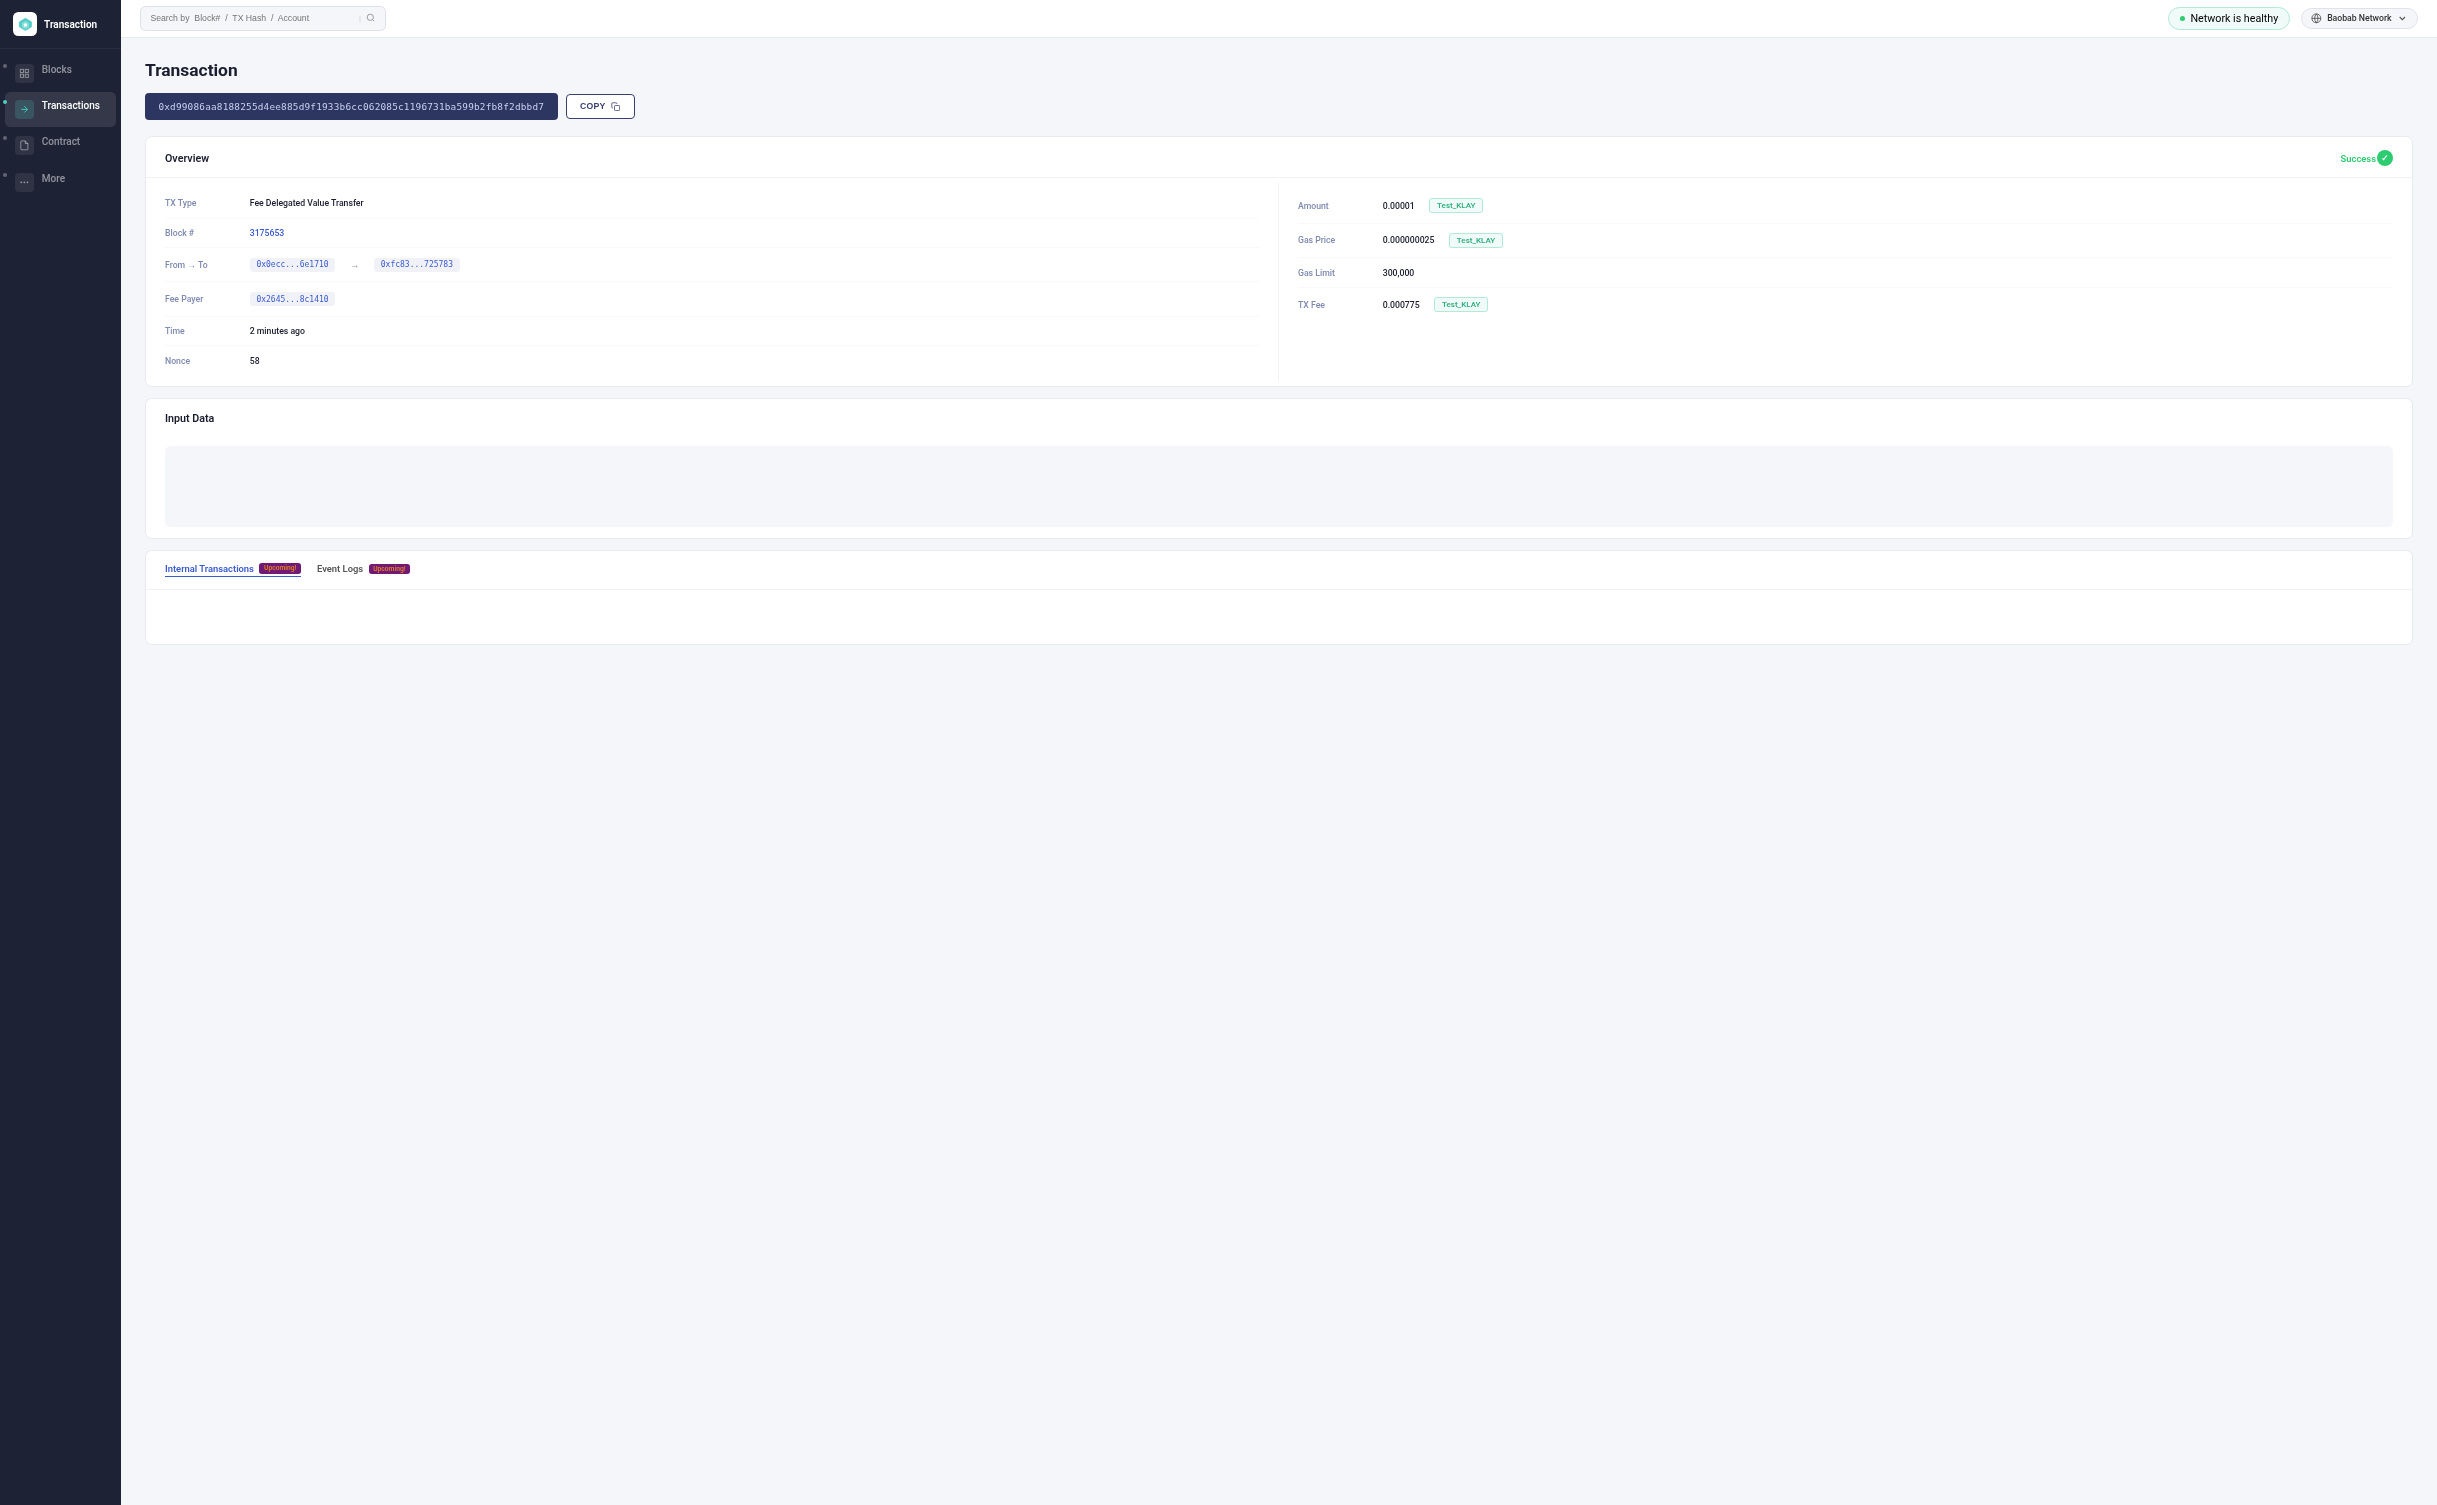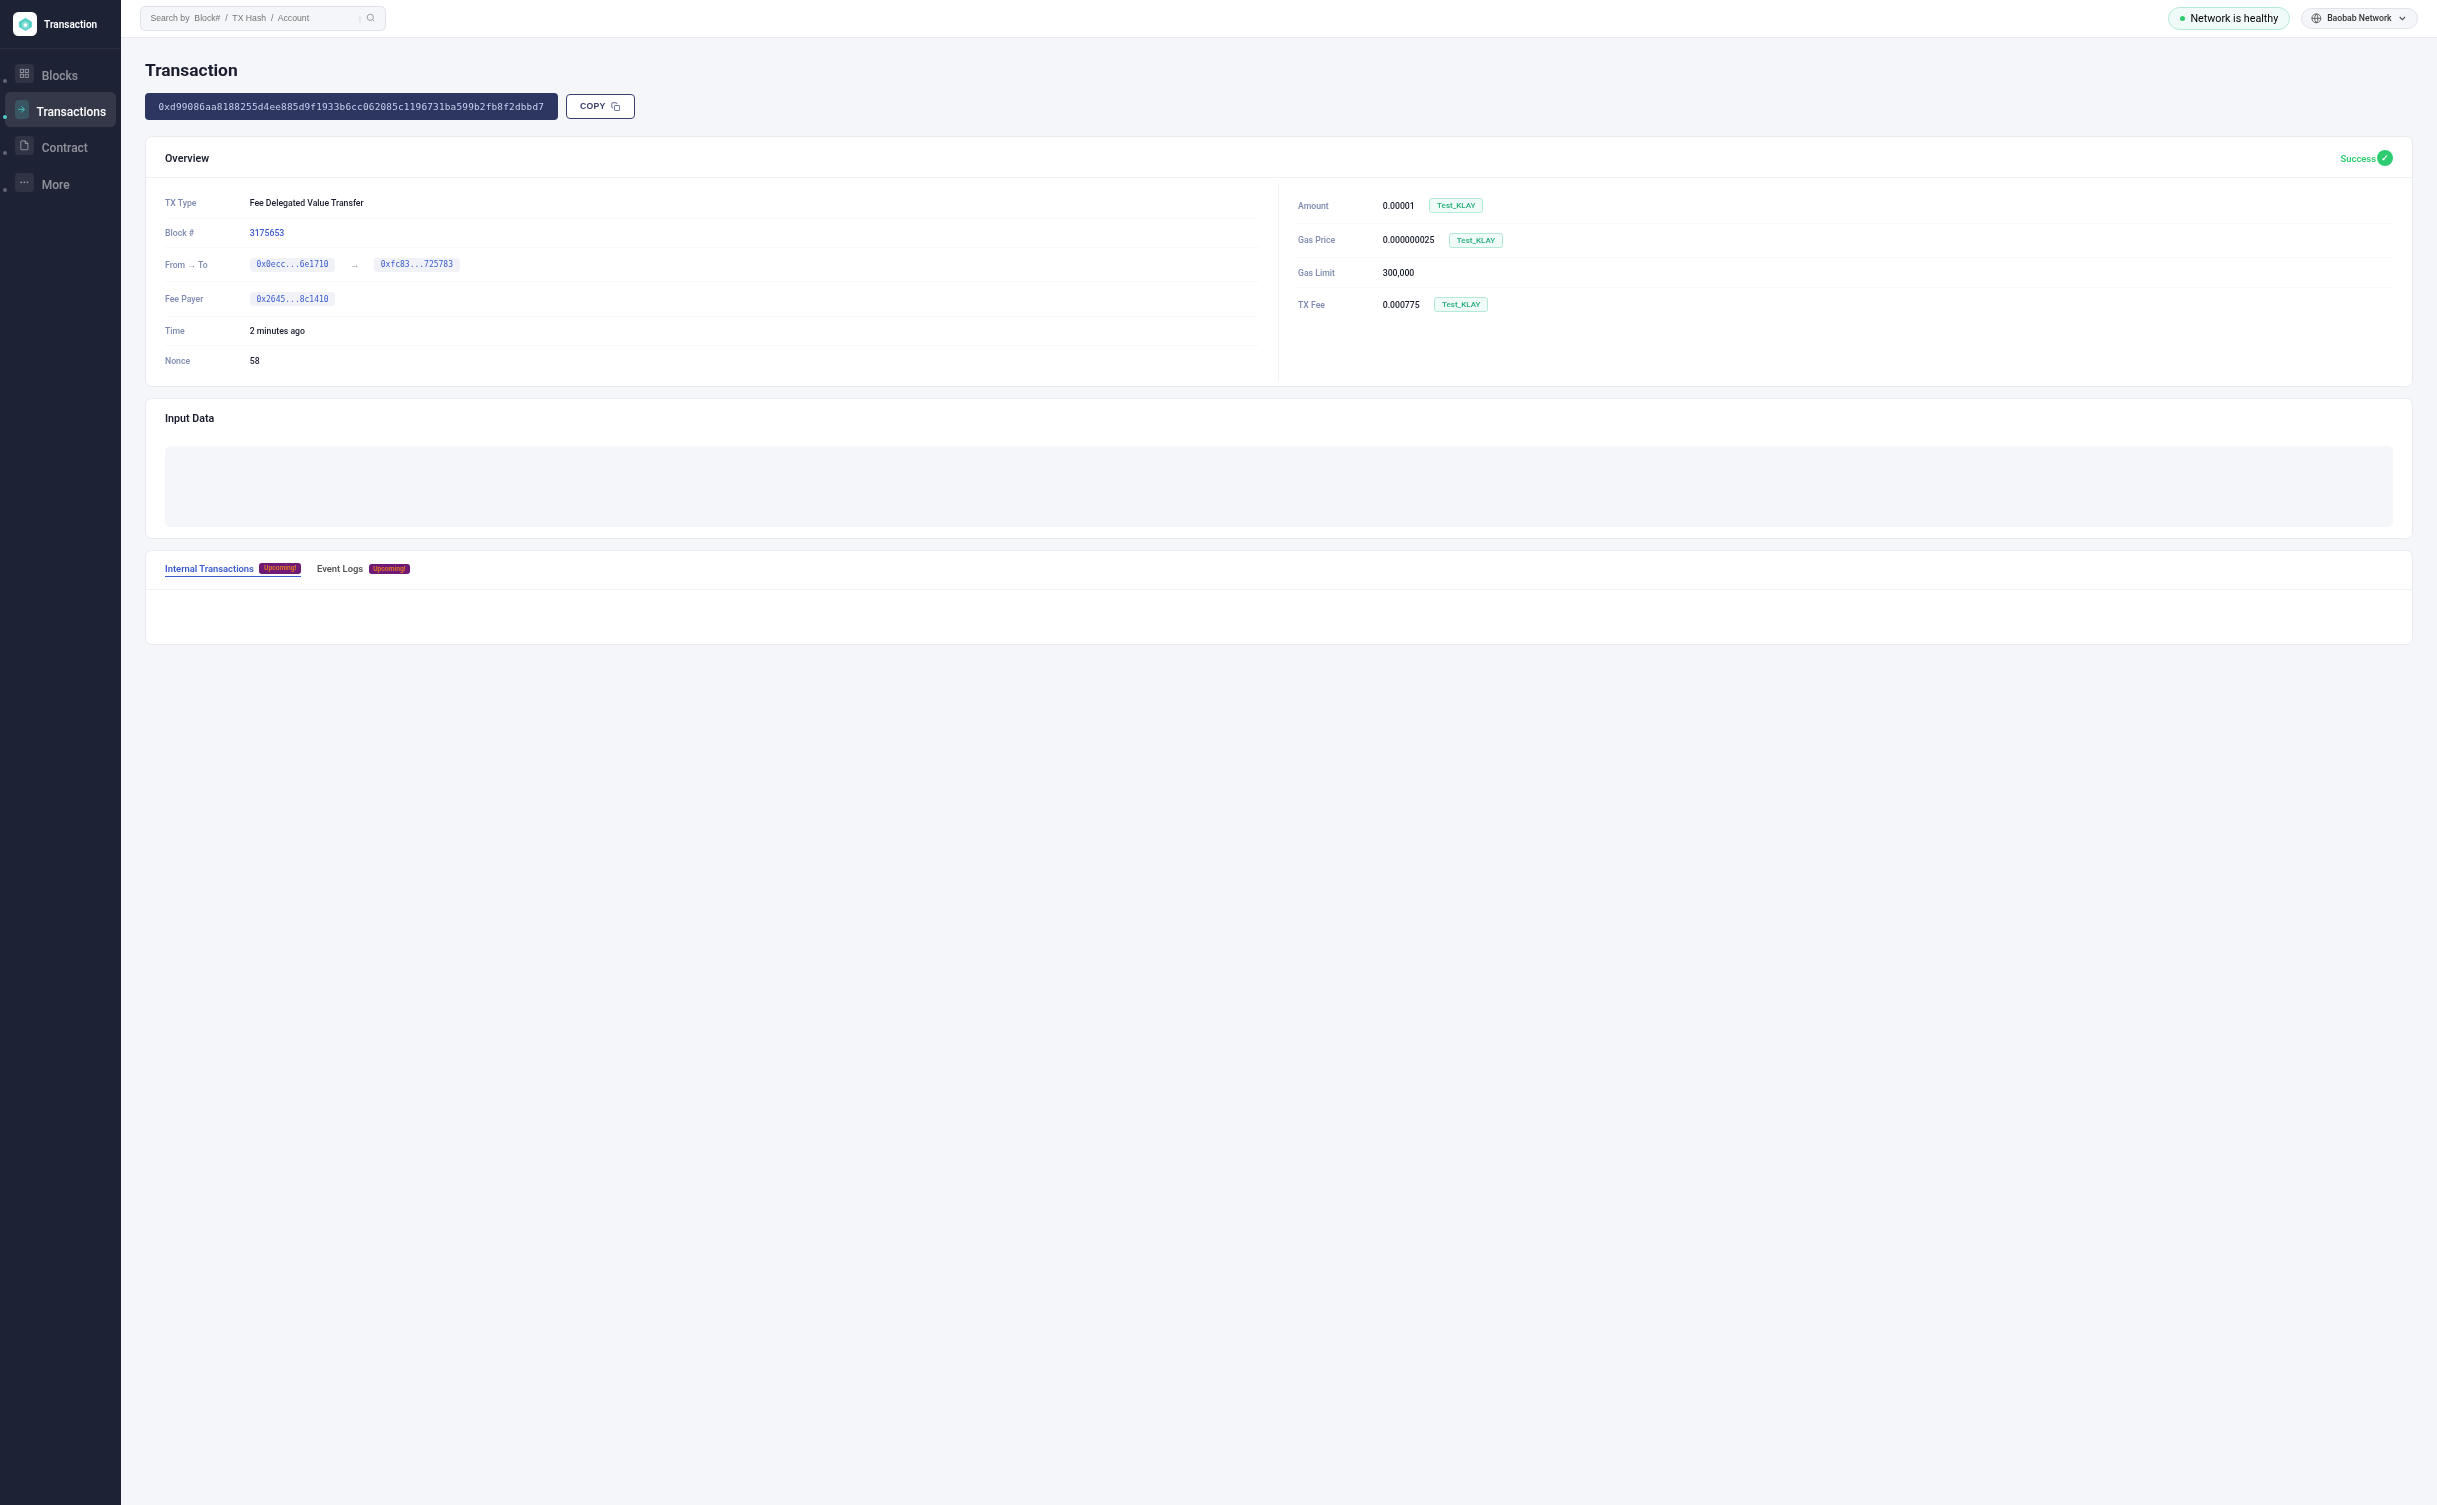--- a/index.html
+++ b/index.html
@@ -34,27 +34,27 @@
     }
     .logo-icon svg { width: 14.8px; height: 14.8px; }
     .logo-text {
       color: white;
       font-size: 10px;
       font-weight: 600;
     }
     .sidebar-nav { display: flex; flex-direction: column; gap: 1.3px; padding: 0 5.4px; }
     .nav-item {
       display: flex;
-      align-items: flex-end;
+      align-items: flex-start;
       gap: 8px;
       padding: 8px 9.4px;
       border-radius: 5.4px;
       cursor: pointer;
       color: rgba(255,255,255,0.5);
-      font-size: 12px;
+      font-size: 10px;
       font-weight: 500;
       position: relative;
     }
     .nav-item.active { background: rgba(255,255,255,0.1); color: white; }
     .nav-item .nav-dot {
       width: 4px;
       height: 4px;
       border-radius: 50%;
       background: rgba(255,255,255,0.3);
       position: absolute;

